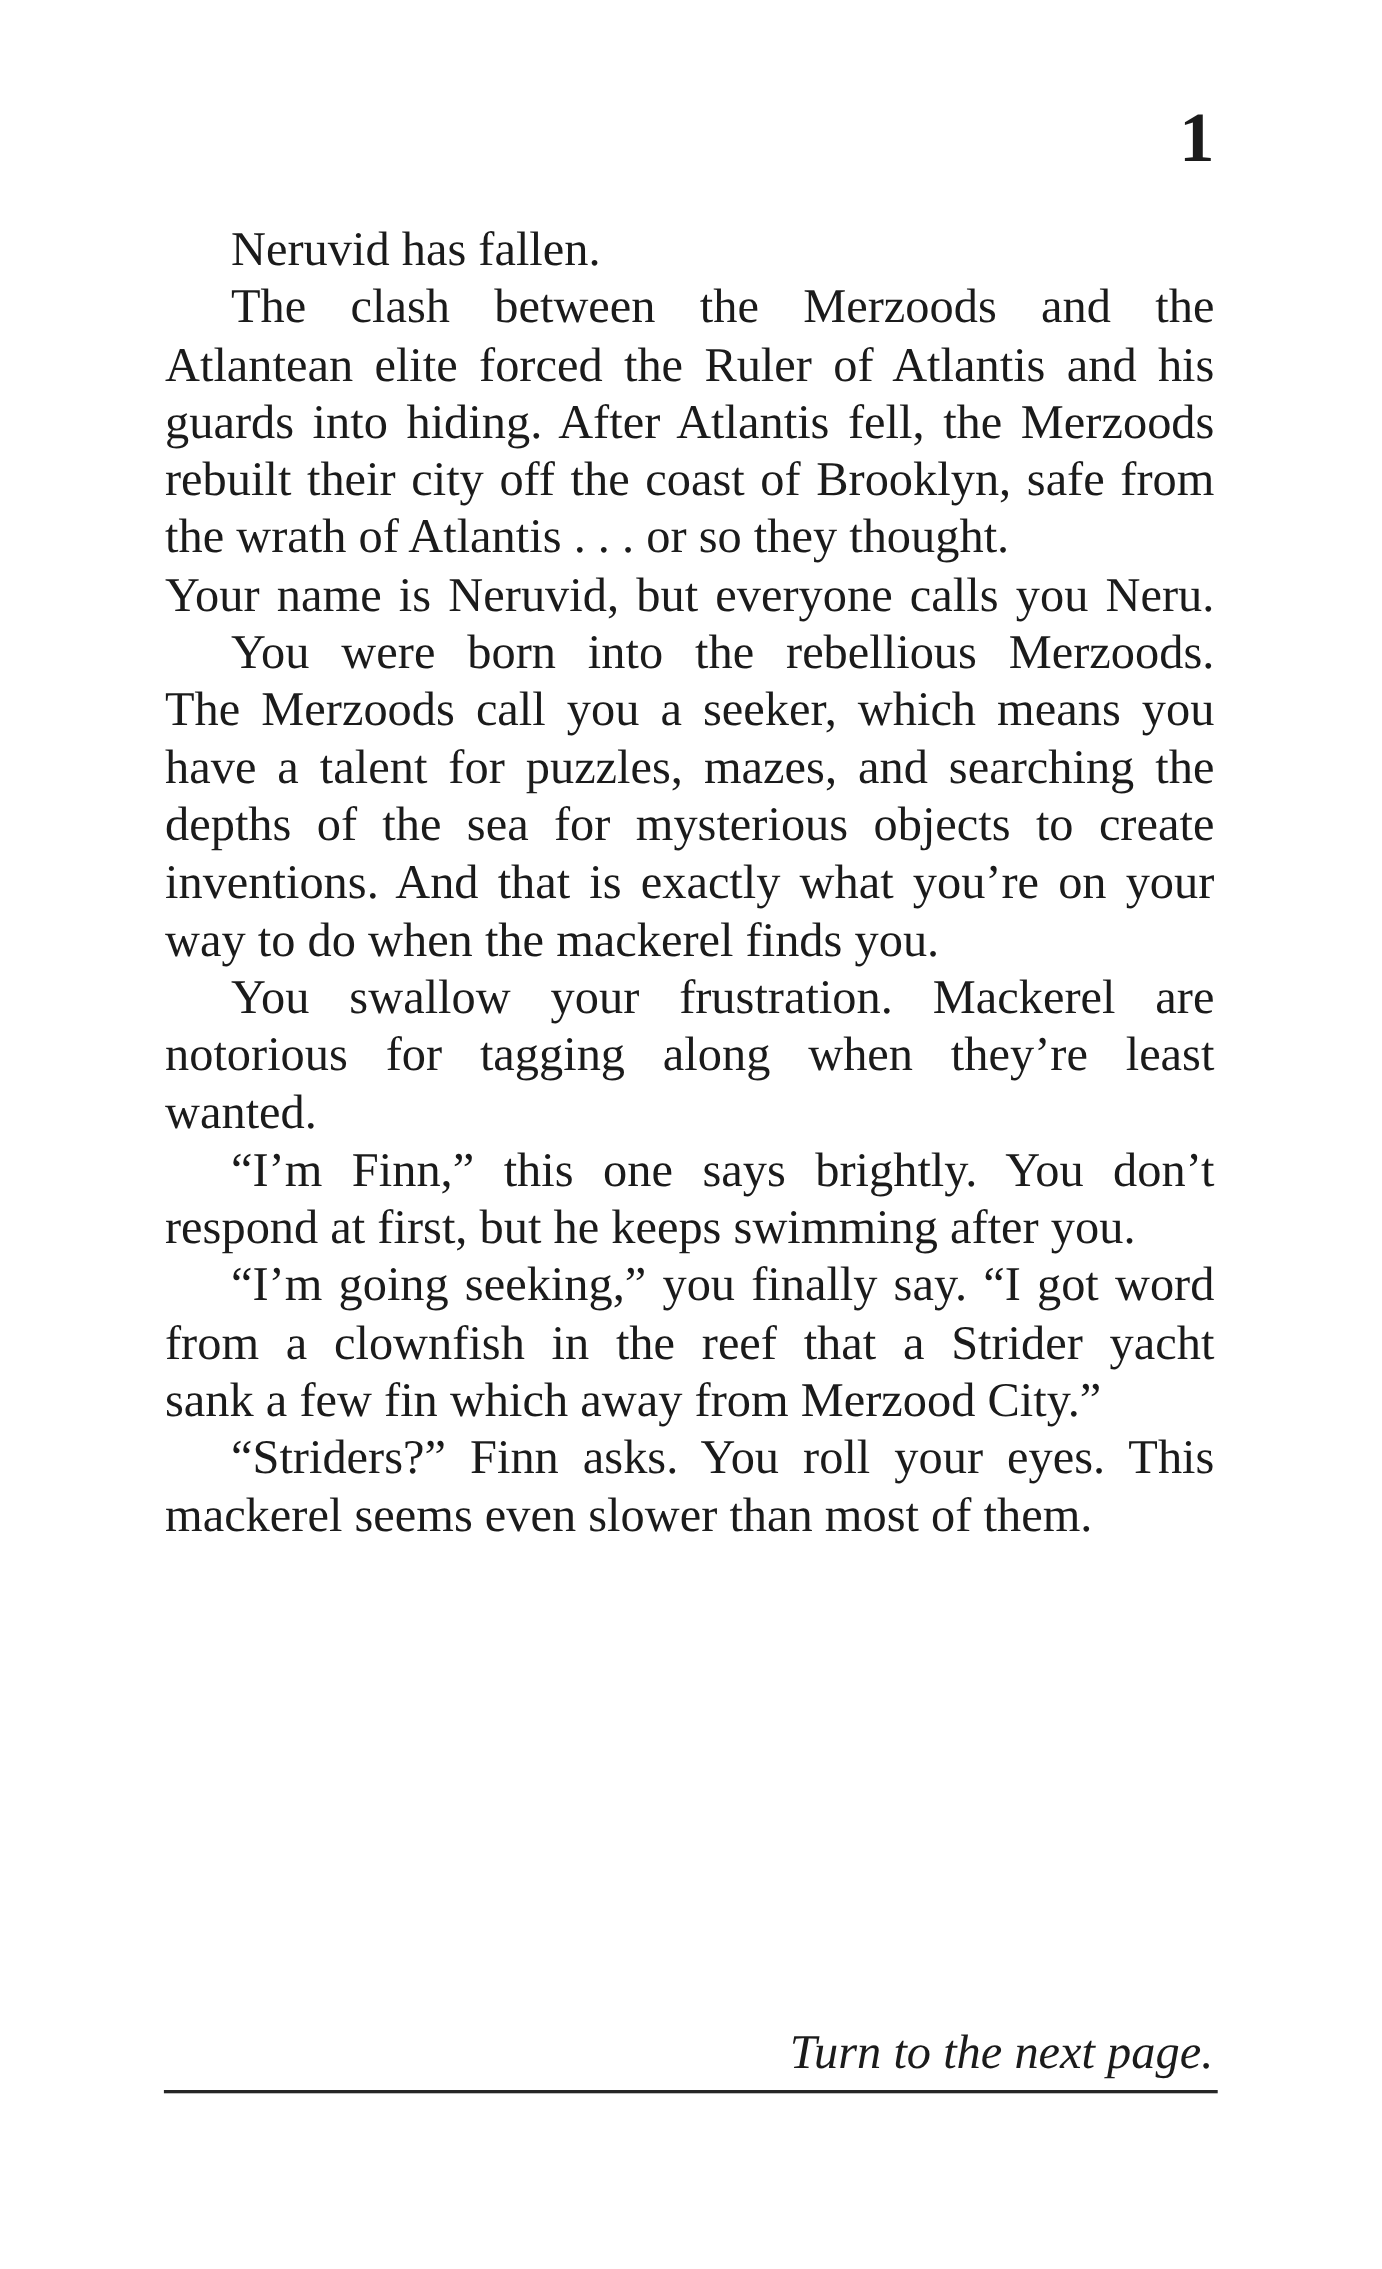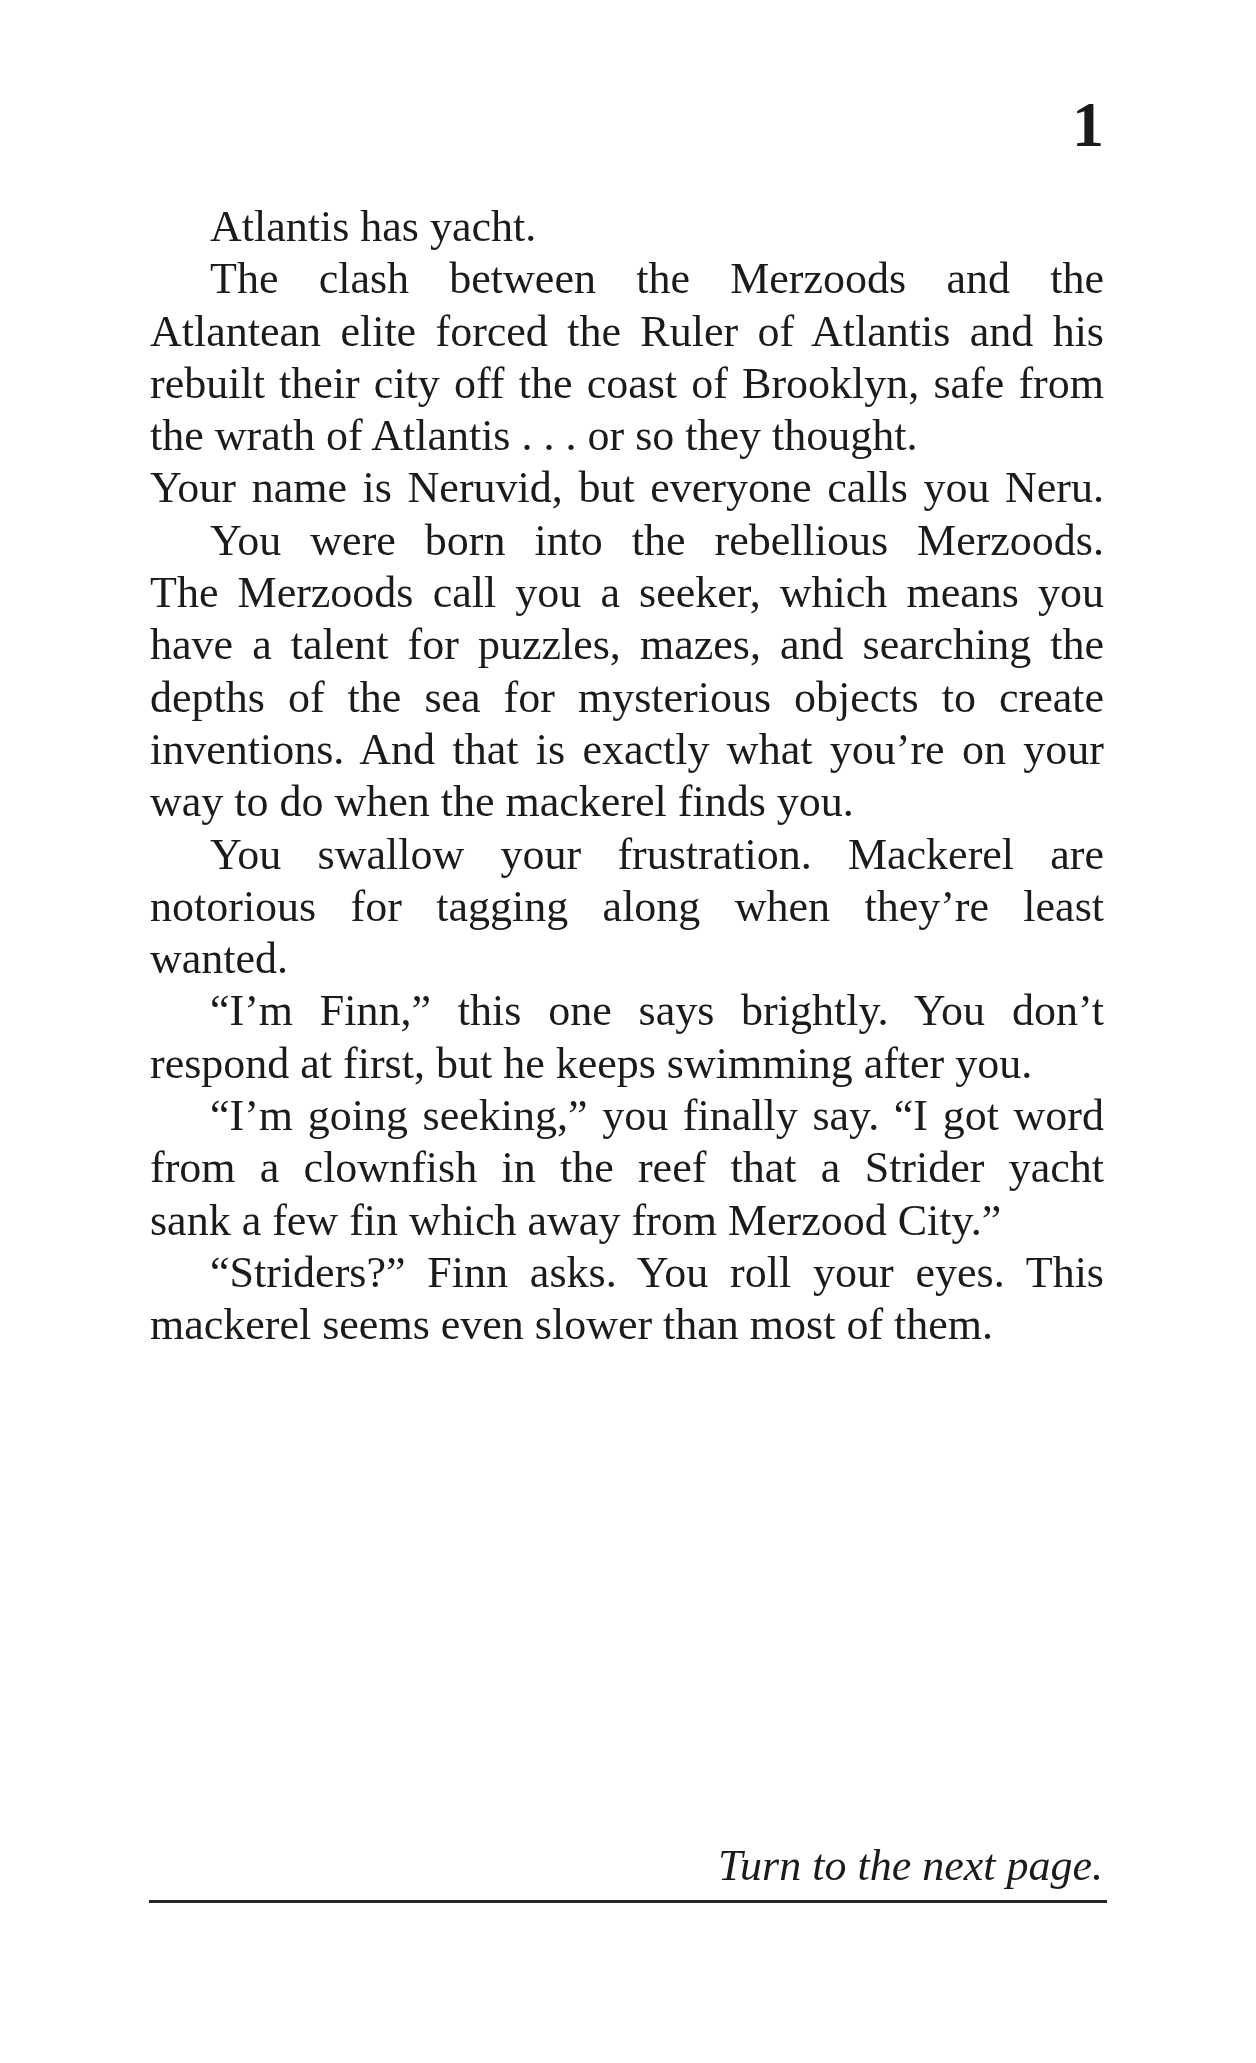--- a/index.html
+++ b/index.html
@@ -70,25 +70,26 @@
 </style>
 </head>
 <body>
 
 <div class="page">
 
   <div class="page-number">1</div>
 
   <div class="body-text">
       <div>
-        <div class="line indent">Atlantis has yacht.</div>
+        <div class="line indent">Neruvid has fallen.</div>
       </div>
       <div>
         <div class="line justified indent">The clash between the Merzoods and the</div>
         <div class="line justified">Atlantean elite forced the Ruler of Atlantis and his</div>
+        <div class="line justified">guards into hiding. After Atlantis fell, the Merzoods</div>
         <div class="line justified">rebuilt their city off the coast of Brooklyn, safe from</div>
         <div class="line">the wrath of Atlantis . . . or so they thought.</div>
       </div>
       <div>
         <div class="line justified">Your name is Neruvid, but everyone calls you Neru.</div>
         <div class="line justified indent">You were born into the rebellious Merzoods.</div>
         <div class="line justified">The Merzoods call you a seeker, which means you</div>
         <div class="line justified">have a talent for puzzles, mazes, and searching the</div>
         <div class="line justified">depths of the sea for mysterious objects to create</div>
         <div class="line justified">inventions. And that is exactly what you’re on your</div>

